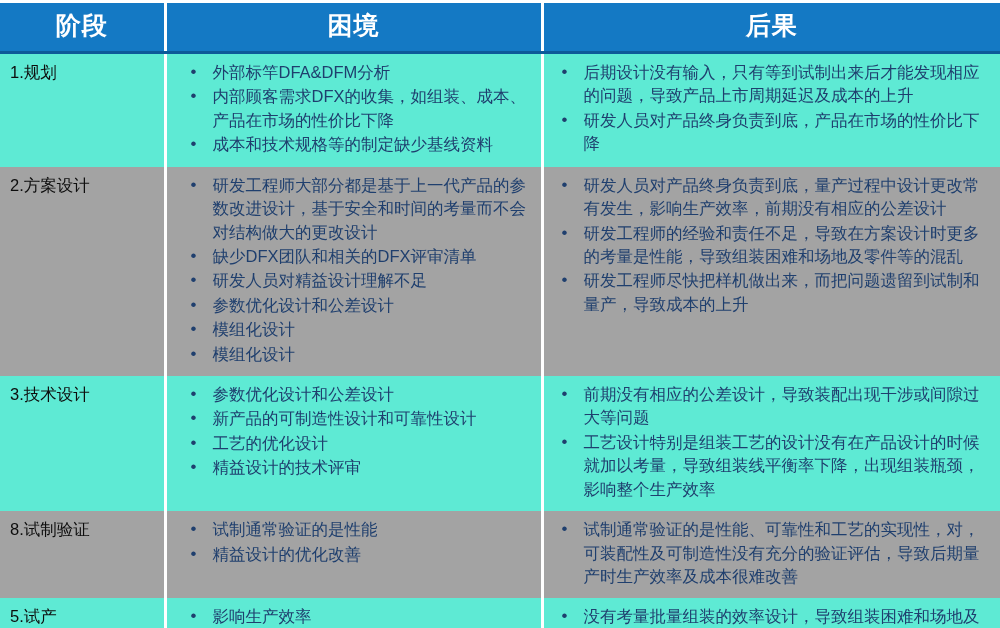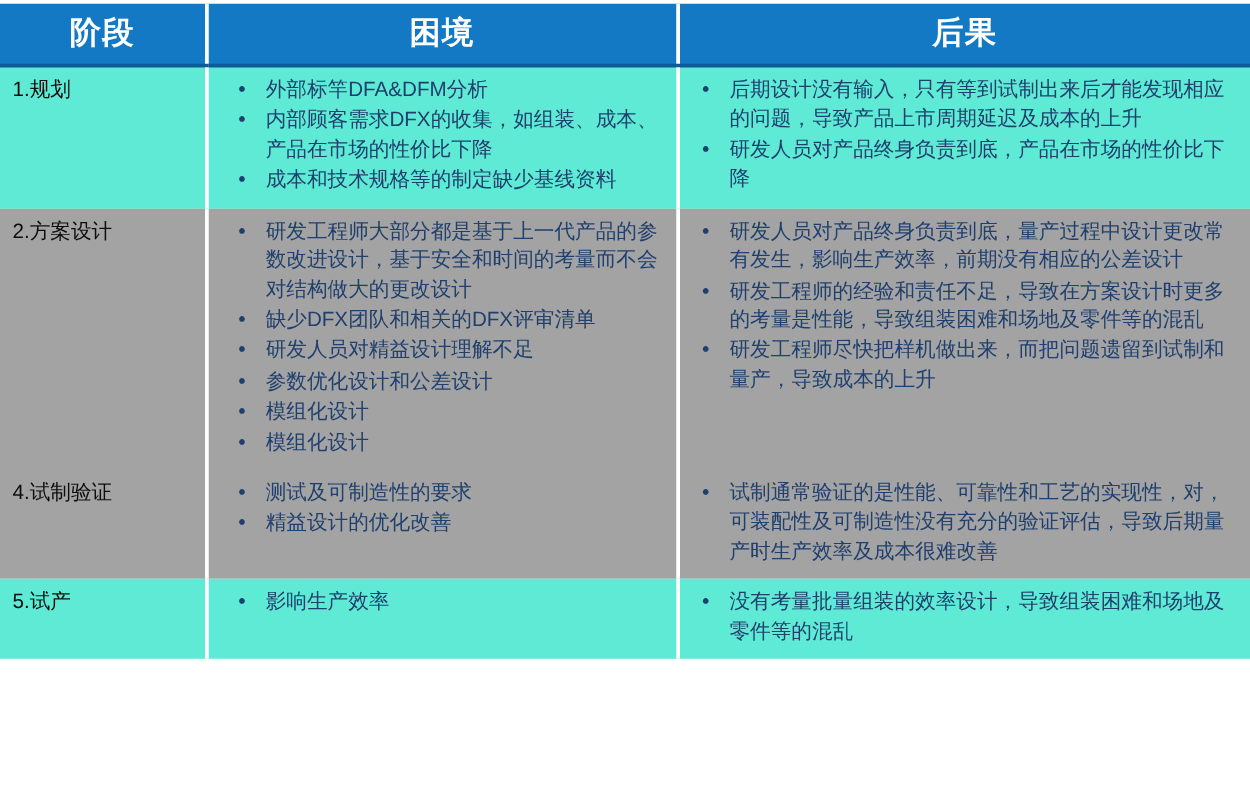--- a/index.html
+++ b/index.html
@@ -138,26 +138,43 @@
         </td>
         <td class="col-result">
           <ul class="bullets">
             <li>研发人员对产品终身负责到底，量产过程中设计更改常有发生，影响生产效率，前期没有相应的公差设计</li>
             <li>研发工程师的经验和责任不足，导致在方案设计时更多的考量是性能，导致组装困难和场地及零件等的混乱</li>
             <li>研发工程师尽快把样机做出来，而把问题遗留到试制和量产，导致成本的上升</li>
           </ul>
         </td>
       </tr>
 
+      <tr class="band-green">
+        <td class="stage">3.技术设计</td>
+        <td class="col-issue">
+          <ul class="bullets">
+            <li>参数优化设计和公差设计</li>
+            <li>新产品的可制造性设计和可靠性设计</li>
+            <li>工艺的优化设计</li>
+            <li>精益设计的技术评审</li>
+          </ul>
+        </td>
+        <td class="col-result">
+          <ul class="bullets">
+            <li>前期没有相应的公差设计，导致装配出现干涉或间隙过大等问题</li>
+            <li>工艺设计特别是组装工艺的设计没有在产品设计的时候就加以考量，导致组装线平衡率下降，出现组装瓶颈，影响整个生产效率</li>
+          </ul>
+        </td>
+      </tr>
 
       <tr class="band-gray">
-        <td class="stage">4.试制验证</td>
+        <td class="stage">8.试制验证</td>
         <td class="col-issue">
           <ul class="bullets">
-            <li>测试及可制造性的要求</li>
+            <li>试制通常验证的是性能</li>
             <li>精益设计的优化改善</li>
           </ul>
         </td>
         <td class="col-result">
           <ul class="bullets">
             <li>试制通常验证的是性能、可靠性和工艺的实现性，对，可装配性及可制造性没有充分的验证评估，导致后期量产时生产效率及成本很难改善</li>
           </ul>
         </td>
       </tr>
 

